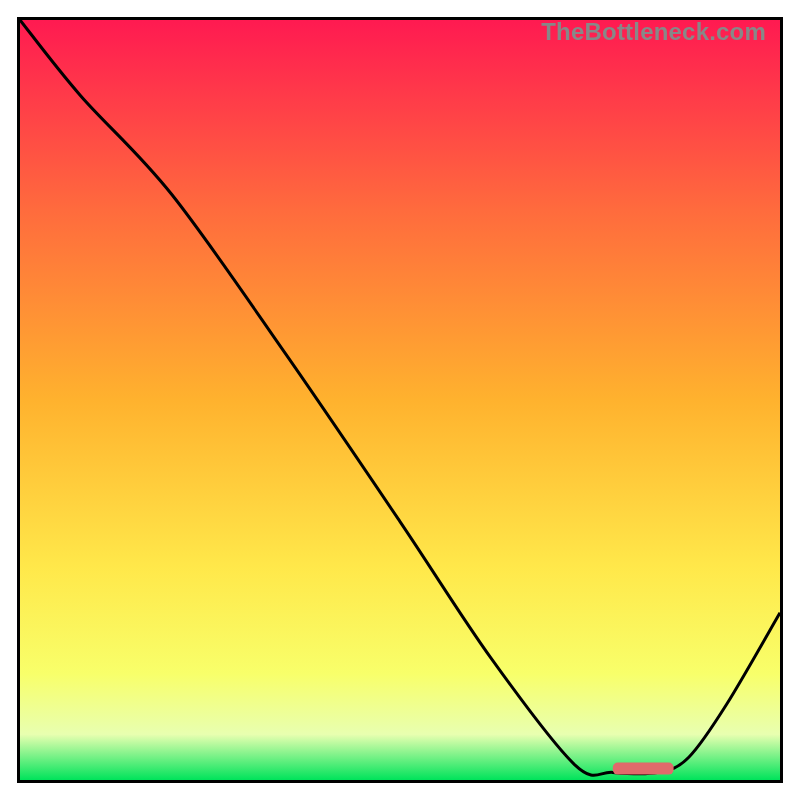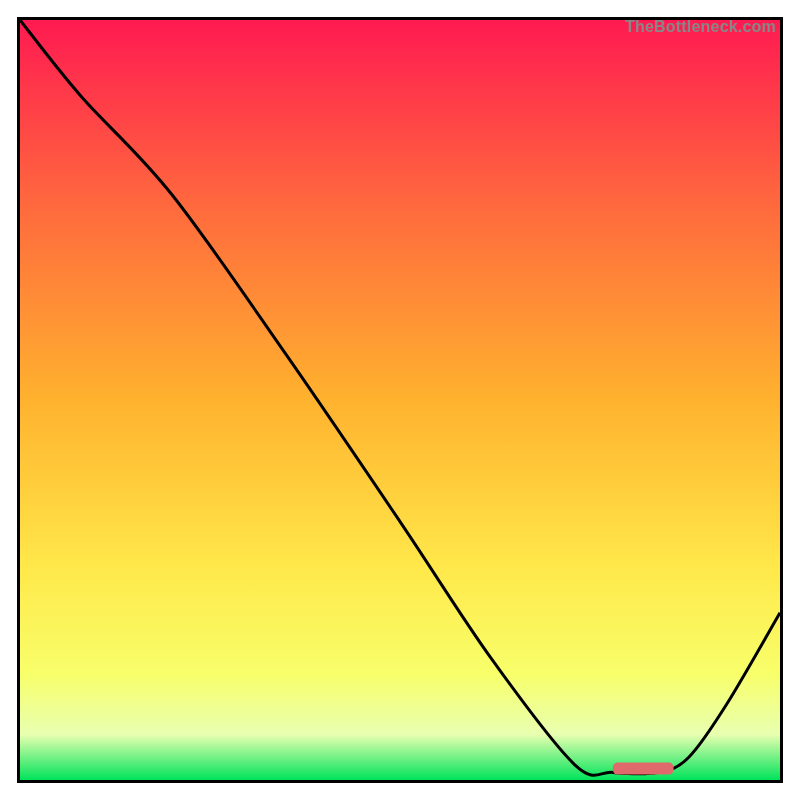--- a/index.html
+++ b/index.html
@@ -22,23 +22,23 @@
   .plot-area {
     position: absolute;
     left: 0;
     top: 0;
     width: 760px;
     height: 760px;
   }
   .watermark {
     position: absolute;
     top: -2px;
-    right: 4px;
+    right: 14px;
     font-family: Arial, Helvetica, sans-serif;
-    font-size: 16px;
+    font-size: 24px;
     font-weight: 600;
     color: #888888;
     letter-spacing: 0.2px;
   }
 </style>
 </head>
 <body>
 
 <div class="frame">
   <svg class="plot-area" viewBox="0 0 760 760" preserveAspectRatio="none">

